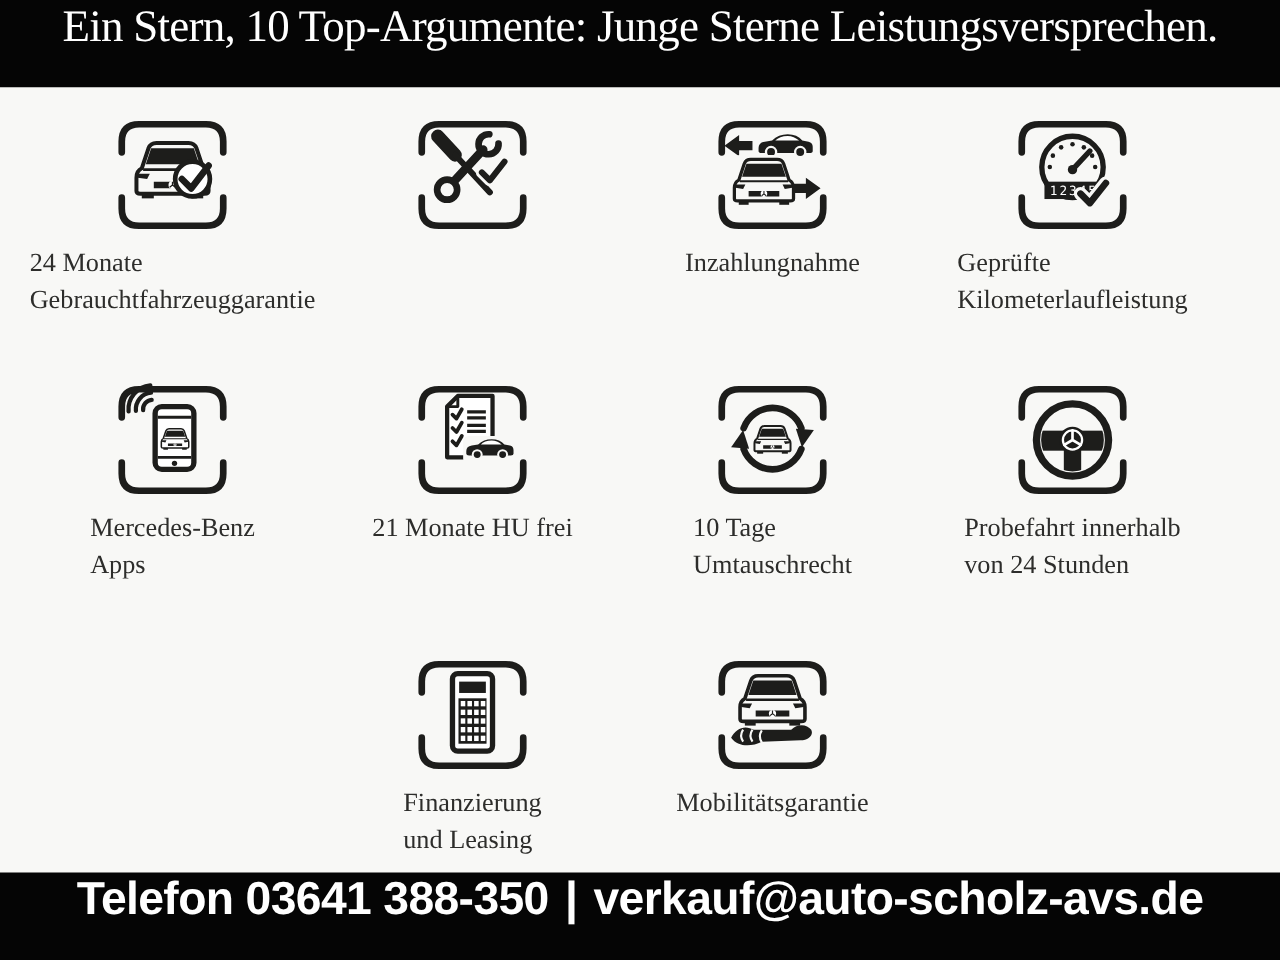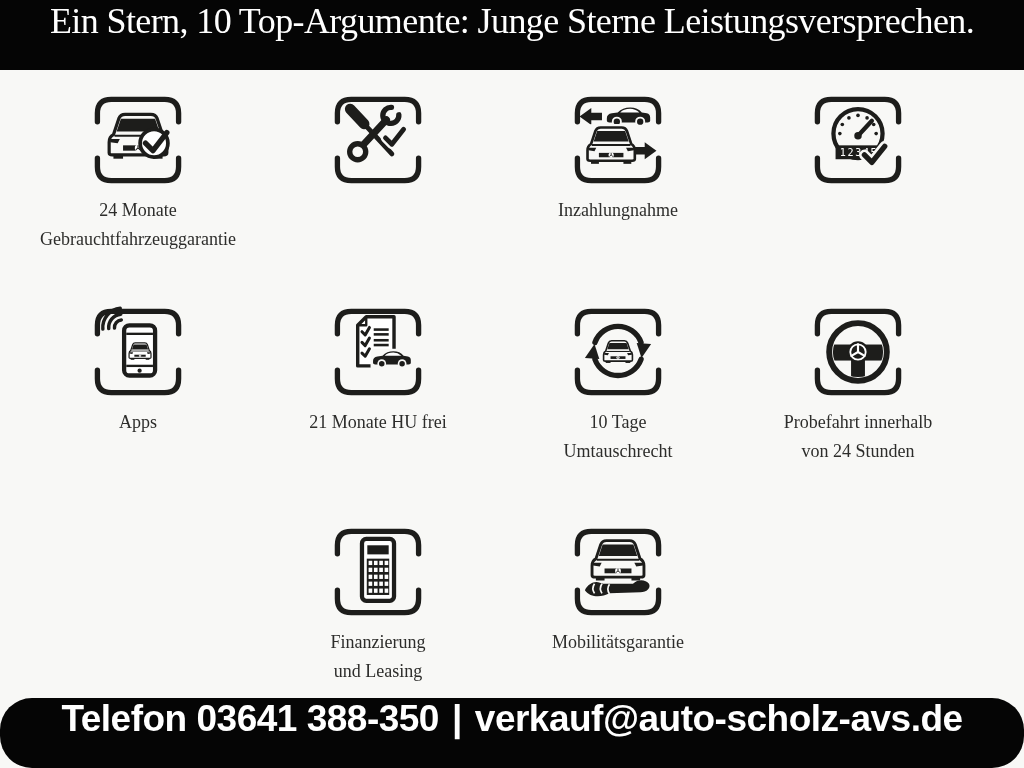--- a/index.html
+++ b/index.html
@@ -2,32 +2,32 @@
 <html><head>
 <meta charset="utf-8">
 <style>
   * { margin:0; padding:0; box-sizing:border-box; }
   html,body { width:1024px; height:768px; overflow:hidden; }
   body { background:#f8f8f6; font-family:"Liberation Serif", serif; }
   .bar { width:1024px; height:70px; background:#050505; color:#fff;
          display:flex; align-items:flex-start; justify-content:center; }
   .headline { font-family:"Liberation Serif", serif; font-size:36px;
               letter-spacing:-0.6px; white-space:nowrap; font-weight:400; }
-  .footer-bar { position:absolute; left:0; top:698px;border-radius:32px; }
+  .footer-bar { position:absolute; left:0; top:698px; }
   .footer-text { font-family:"Liberation Sans", sans-serif; font-weight:bold;
                  font-size:37px; letter-spacing:-0.5px; white-space:nowrap;
                  display:flex; gap:13px; align-items:center; }
   .main { position:relative; width:1024px; height:628px; background:#f8f8f6; }
   .row { position:absolute; left:18px; width:960px; display:grid;
          grid-template-columns:repeat(4,240px); }
   .row1 { top:23px; } .row2 { top:235px; } .row3 { top:455px; }
   .tile { display:flex; flex-direction:column; align-items:center; }
   .tile.c2 { grid-column:2; } .tile.c3 { grid-column:3; }
   .icon-wrap { width:94px; height:94px; }
-  .label { margin-top:9px; text-align:center; font-size:18px; line-height:29px;
+  .label { margin-top:9px; text-align:left; font-size:21px; line-height:29px;
            color:#2d2d2b; white-space:nowrap; }
   svg { display:block; }
 </style>
 </head>
 <body>
 
 <svg style="position:absolute;width:0;height:0;overflow:hidden" aria-hidden="true">
   <defs>
     <g id="icon-frame">
       <path d="M6,27 L6,19 Q6,6 19,6 L69,6 Q82,6 82,19 L82,27" fill="none" stroke="#1d1d1b" stroke-width="5" stroke-linecap="round"></path>
@@ -124,40 +124,45 @@
             <circle cx="58.7" cy="29.5" r="1.7" fill="#1d1d1b"></circle>
           <circle cx="61" cy="38" r="1.7" fill="#1d1d1b"></circle>
           <line x1="44" y1="40" x2="57" y2="26" stroke="#1d1d1b" stroke-width="4" stroke-linecap="round"></line>
           <circle cx="44" cy="40" r="3.5" fill="#1d1d1b"></circle>
           <rect x="23" y="49" width="42" height="13" fill="#1d1d1b"></rect>
           <text x="27" y="59" font-family="DejaVu Sans Mono, monospace" font-size="9.5" letter-spacing="1.5" fill="#ffffff">12345</text>
           <polyline points="50,58 57,65 69,50" fill="none" stroke="#f8f8f6" stroke-width="10" stroke-linecap="round" stroke-linejoin="round"></polyline>
           <polyline points="50,58 57,65 69,50" fill="none" stroke="#1d1d1b" stroke-width="5" stroke-linecap="round" stroke-linejoin="round"></polyline>
         </svg>
       </div>
+      <div class="label">
+        <div>Geprüfte</div>
+        <div>Kilometerlaufleistung</div>
+      </div>
     </div>
   </div>
 
   <div class="row row2">
 
     <div class="tile">
       <div class="icon-wrap">
         <svg width="94" height="94" viewBox="0 0 88 88">
           <use href="#icon-frame"></use>
           <path d="M28.4,14.0 A7,7 0 0 0 22.0,21.6" fill="none" stroke="#1d1d1b" stroke-width="3.2" stroke-linecap="round"></path>
           <path d="M27.9,8.6 A12.5,12.5 0 0 0 16.6,22.1" fill="none" stroke="#1d1d1b" stroke-width="3.2" stroke-linecap="round"></path>
           <path d="M27.4,3.1 A18,18 0 0 0 11.1,22.6" fill="none" stroke="#1d1d1b" stroke-width="3.2" stroke-linecap="round"></path>
           <rect x="31" y="19" width="29" height="47" rx="5" fill="#ffffff" stroke="#1d1d1b" stroke-width="4"></rect>
           <line x1="33" y1="27" x2="58" y2="27" stroke="#1d1d1b" stroke-width="2.2"></line>
           <line x1="33" y1="57" x2="58" y2="57" stroke="#1d1d1b" stroke-width="2.2"></line>
           <circle cx="45.5" cy="61.5" r="2" fill="#1d1d1b"></circle>
           <use href="#car-front" transform="translate(34.5,34) scale(0.38)"></use>
         </svg>
       </div>
       <div class="label">
+        <div>Mercedes-Benz</div>
         <div>Apps</div>
       </div>
     </div>
 
     <div class="tile">
       <div class="icon-wrap">
         <svg width="94" height="94" viewBox="0 0 88 88">
           <use href="#icon-frame"></use>
           <path d="M25,19 L33,11 L59,11 L59,57 L25,57 Z" fill="#ffffff" stroke="#1d1d1b" stroke-width="3.2" stroke-linejoin="round"></path>
           <path d="M33,11 L33,19 L25,19" fill="none" stroke="#1d1d1b" stroke-width="2.2" stroke-linejoin="round"></path>

